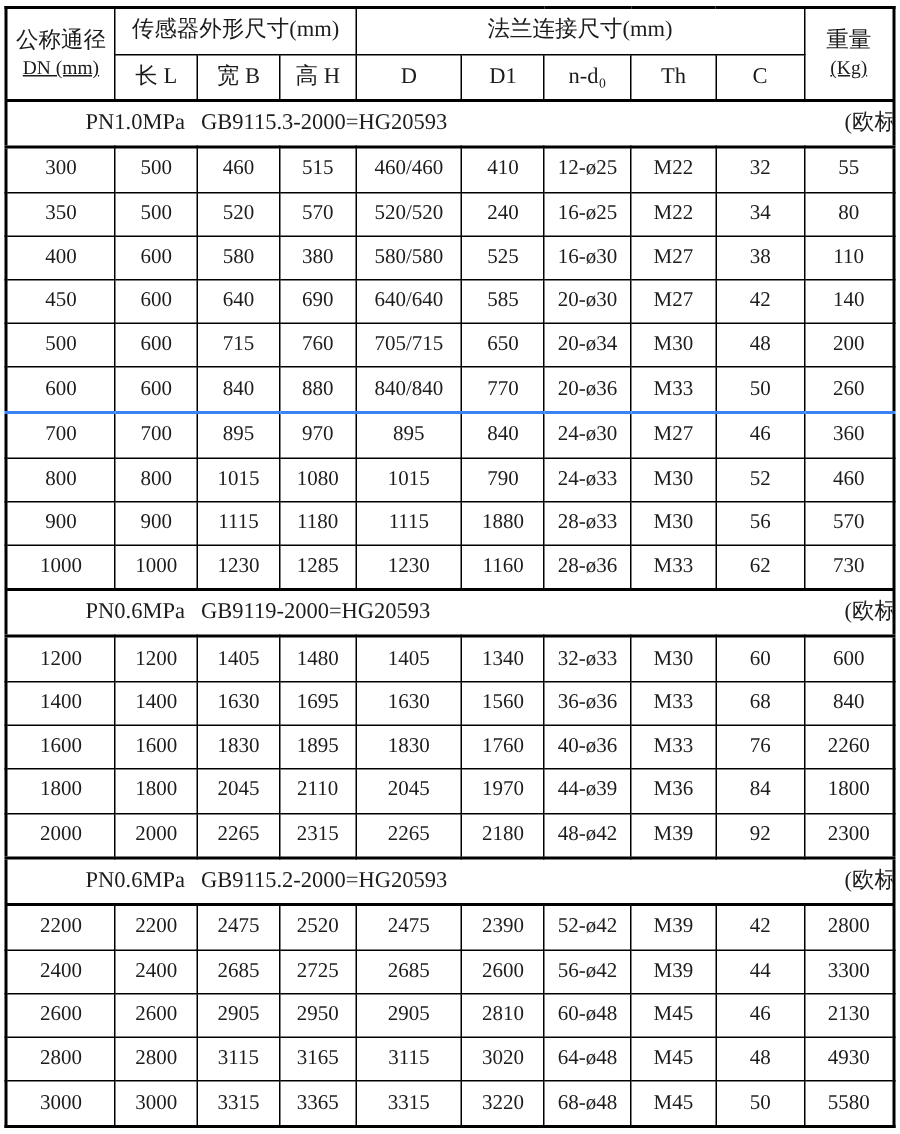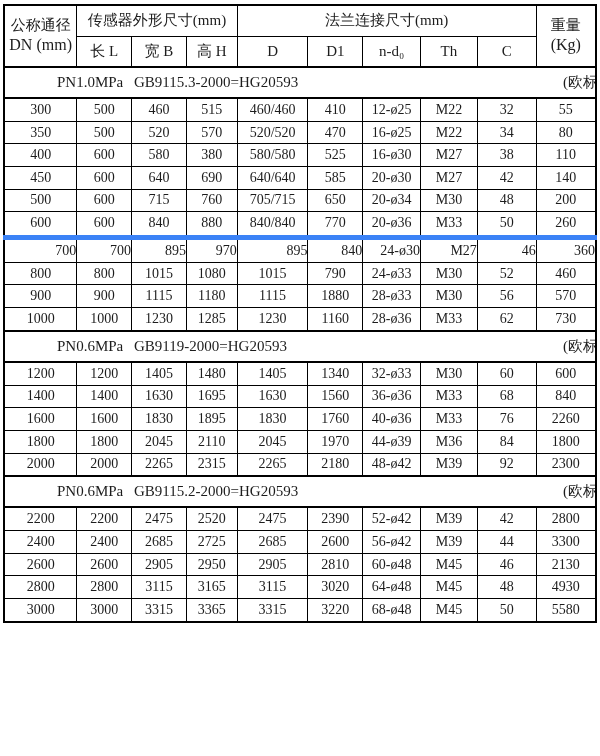--- a/index.html
+++ b/index.html
@@ -15,41 +15,42 @@
     overflow: hidden;
   }
   .page {
     box-sizing: border-box;
     width: 600px;
     height: 756px;
     padding: 4px 3px;
   }
   table.spec {
     width: 594px;
-    height: 619px;
+    height: 748px;
     border-collapse: collapse;
     table-layout: fixed;
     border: 2px solid #000;
   }
   th, td {
     border: 1px solid #000;
     text-align: center;
     vertical-align: middle;
     padding: 0;
     font-weight: normal;
     font-size: 14px;
     line-height: 1.15;
     overflow: hidden;
     white-space: nowrap;
   }
   thead tr { height: 31px; }
   thead th { font-size: 15px; }
   th .unit-line {
-    font-size: 16px;
+    font-size: 13px;
     margin-top: 2px;
+    text-decoration: underline;
   }
   th .title-line { font-size: 15px; }
   tr.section-row { height: 31px; }
   tr.section-row td {
     border-left: none;
     border-right: none;
     border-top: 2px solid #000;
     border-bottom: 2px solid #000;
     font-size: 15px;
   }
@@ -68,21 +69,21 @@
   .sec-standard {
     flex: 1 1 auto;
     text-align: left;
     padding-left: 9px;
   }
   .sec-system {
     flex: 0 0 auto;
     text-align: right;
     padding-right: 6px;
   }
-  tr.thick-top td { border-top: 5px solid #3b82f6; text-align: right; }
+  tr.thick-top td { border-top: 2px solid #3b82f6; }
 </style>
 </head>
 <body>
 
 <div class="page">
   <table class="spec">
     <colgroup>
       <col style="width:12.29%">
       <col style="width:9.26%">
       <col style="width:9.26%">
@@ -139,21 +140,21 @@
           <td>M22</td>
           <td>32</td>
           <td>55</td>
         </tr>
         <tr>
           <td>350</td>
           <td>500</td>
           <td>520</td>
           <td>570</td>
           <td>520/520</td>
-          <td>470</td>
+          <td>240</td>
           <td>16-ø25</td>
           <td>M22</td>
           <td>34</td>
           <td>80</td>
         </tr>
         <tr>
           <td>400</td>
           <td>600</td>
           <td>580</td>
           <td>380</td>

